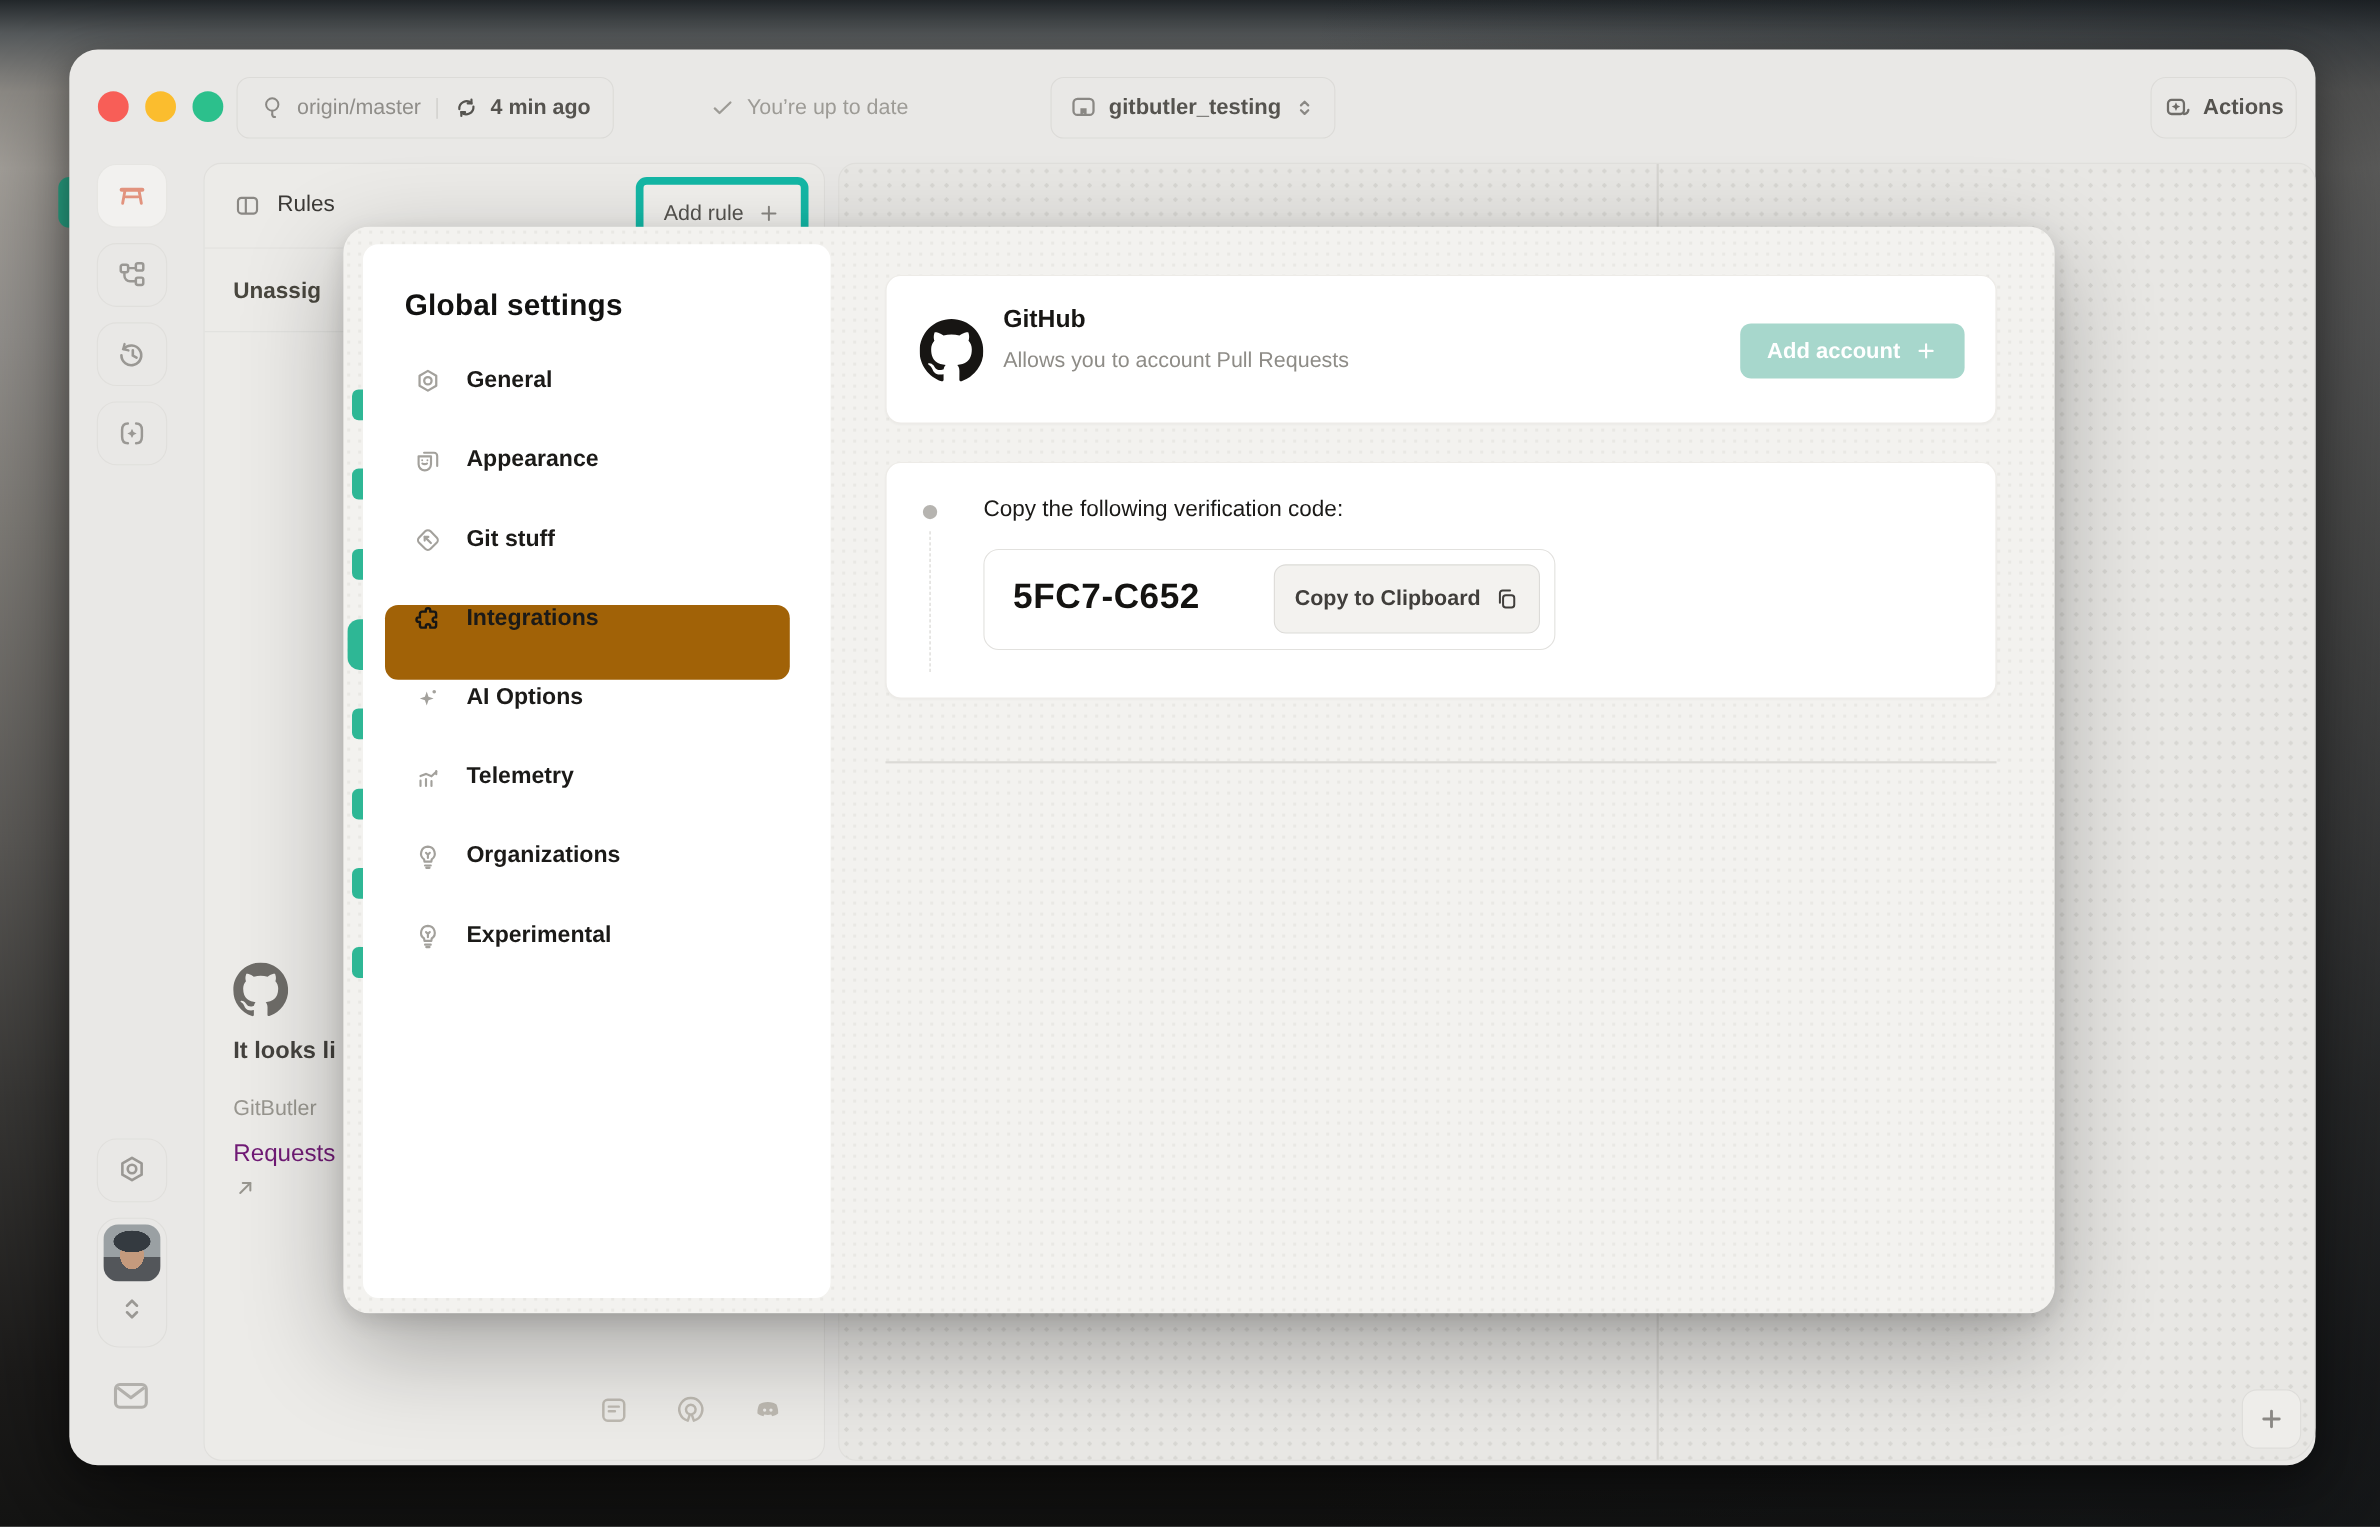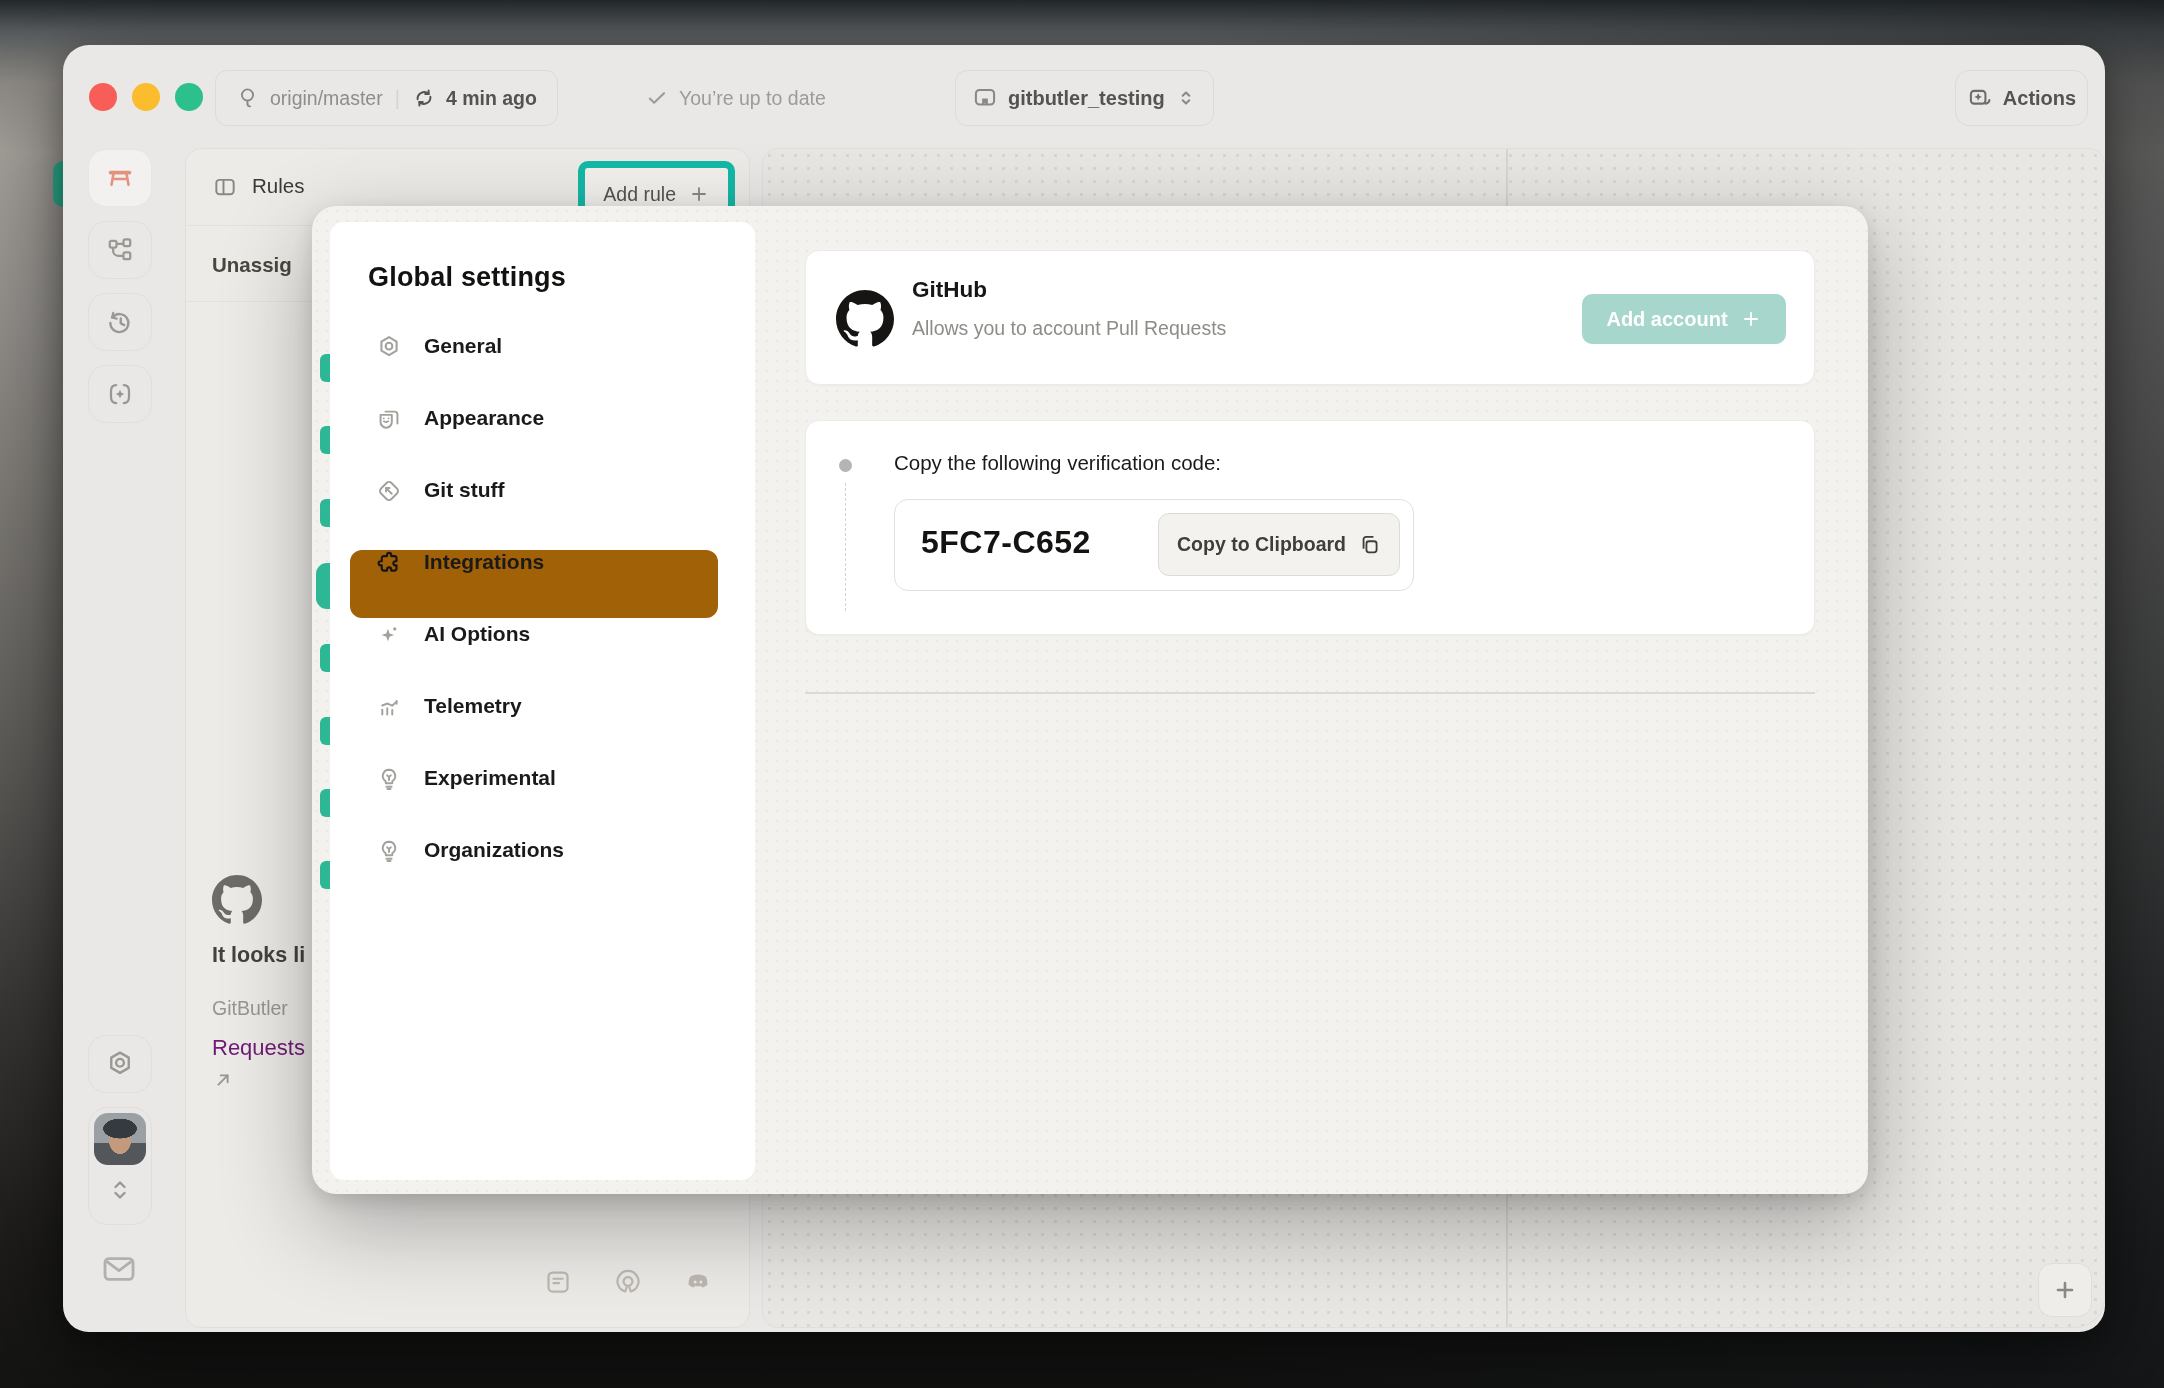--- a/index.html
+++ b/index.html
@@ -406,31 +406,31 @@
           <span>Telemetry</span>
         </div>
         <div class="nav-item">
           <span class="ic">
             <svg width="26" height="26" viewBox="0 0 24 24" fill="none" stroke="currentColor" stroke-width="1.8" stroke-linecap="round" stroke-linejoin="round">
               <path d="M12 3.4a5.8 5.8 0 0 1 3.2 10.6l-.3 2H9.1l-.3-2A5.8 5.8 0 0 1 12 3.4z"></path>
               <path d="M10.4 8.6l1.6 1.7 1.6-1.7M12 10.3v2.6"></path>
                 <path d="M9.6 19.2h4.8M10.6 21.2h2.8"></path>
             </svg>
           </span>
-          <span>Experimental</span>
+          <span>Organizations</span>
         </div>
         <div class="nav-item">
           <span class="ic">
             <svg width="26" height="26" viewBox="0 0 24 24" fill="none" stroke="currentColor" stroke-width="1.8" stroke-linecap="round" stroke-linejoin="round">
               <path d="M12 3.4a5.8 5.8 0 0 1 3.2 10.6l-.3 2H9.1l-.3-2A5.8 5.8 0 0 1 12 3.4z"></path>
               <path d="M10.4 8.6l1.6 1.7 1.6-1.7M12 10.3v2.6"></path>
                 <path d="M9.6 19.2h4.8M10.6 21.2h2.8"></path>
             </svg>
           </span>
-          <span>Organizations</span>
+          <span>Experimental</span>
         </div>
       </div>
 
     </div>
 
     <div class="content">
 
       <div class="card gh-card">
         <span class="gh-logo">
           <svg width="58" height="58" viewBox="0 0 16 16" fill="currentColor">

